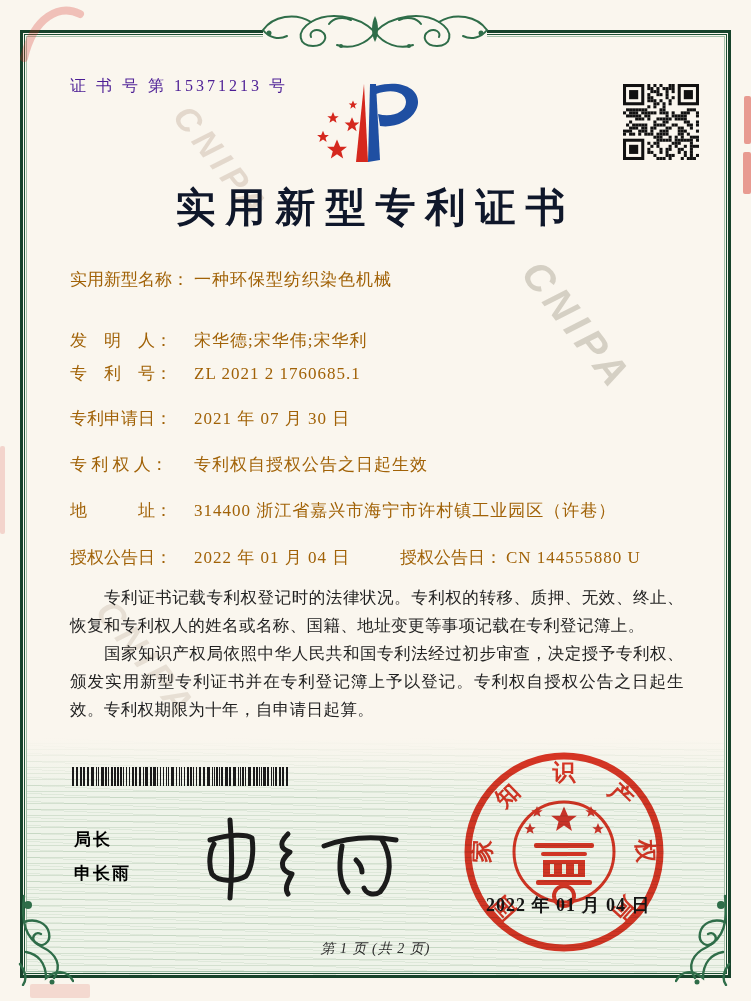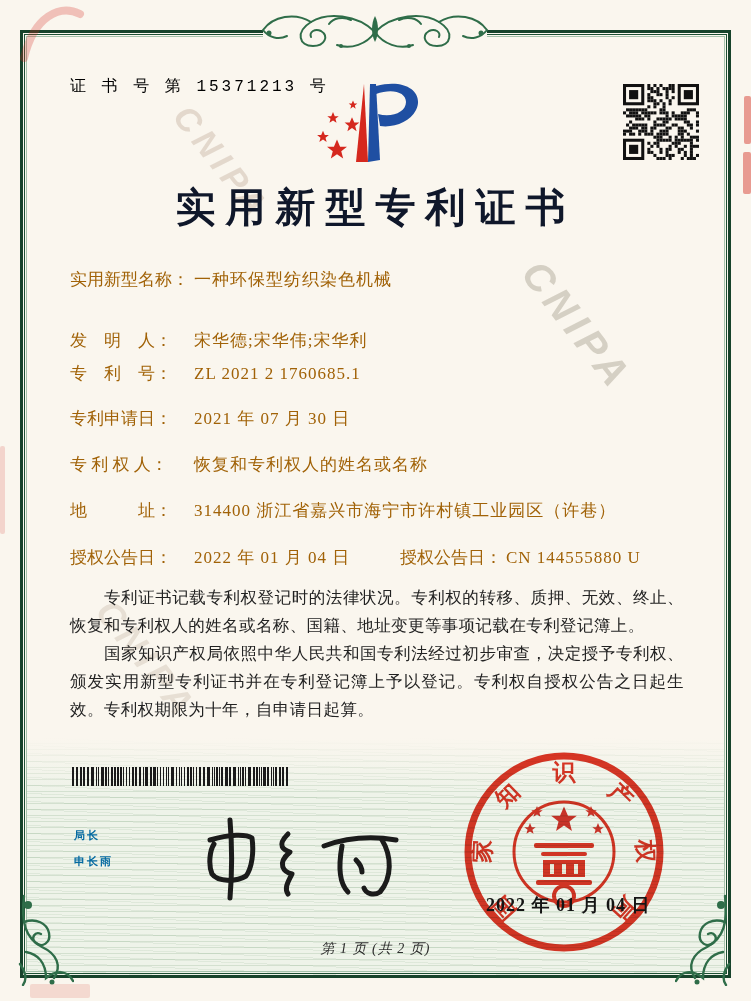--- a/index.html
+++ b/index.html
@@ -31,41 +31,41 @@
   .wm{
     position:absolute;z-index:1;font-family:"Liberation Sans","DejaVu Sans",sans-serif;
     font-weight:700;font-style:italic;letter-spacing:6px;transform-origin:0 0;pointer-events:none;
   }
   .wm0{left:196px;top:98px;font-size:34px;color:rgba(208,192,176,.55);transform:rotate(52deg);}
   .wm1{left:548px;top:252px;font-size:40px;color:rgba(190,184,170,.62);transform:rotate(52deg);}
   .wm2{left:120px;top:592px;font-size:36px;color:rgba(202,190,172,.40);transform:rotate(52deg);}
   .frag{position:absolute;z-index:1;pointer-events:none;}
   .frag-bar{background:rgba(211,45,30,.45);border-radius:2px;}
   
-  .cert-no{position:absolute;left:70px;top:76px;z-index:2;font-size:16px;letter-spacing:3px;color:#000000;font-family:Liberation Mono, monospace;}
+  .cert-no{position:absolute;left:70px;top:76px;z-index:2;font-size:16px;letter-spacing:3px;color:#4c1d95;}
   .qr{position:absolute;left:623px;top:84px;z-index:2;}
   .logo{position:absolute;left:312px;top:80px;z-index:2;}
   .title{
     position:absolute;left:0;right:0;top:178px;z-index:2;margin:2px;
     text-align:center;font-size:40px;font-weight:700;letter-spacing:10px;color:#0f172a;
   }
   
   .field-row{position:absolute;left:70px;z-index:2;font-size:17px;white-space:nowrap;color:#a16207;}
   .flabel{display:inline-block;min-width:120px;}
   .fvalue{margin-left:4px;letter-spacing:1px;}
   
   .body-text{position:absolute;left:70px;top:584px;width:614px;z-index:2;}
   .body-text p{
     margin:0;font-size:16.5px;line-height:28px;text-indent:34px;
     text-align:justify;color:#222;letter-spacing:.4px;
   }
   
   .barcode{position:absolute;left:72px;top:767px;z-index:2;}
   .officer{position:absolute;left:74px;top:828px;z-index:2;
-    font-family:"Liberation Sans","DejaVu Sans",sans-serif;font-size:11px;font-weight:600;color:#0369a1;}
+    font-family:"Liberation Sans","DejaVu Sans",sans-serif;font-size:17px;font-weight:600;color:#000000;}
   .officer div{margin-bottom:11px;letter-spacing:2px;}
   .signature{position:absolute;left:196px;top:816px;z-index:2;}
   .seal{position:absolute;left:458px;top:746px;z-index:3;mix-blend-mode:multiply;opacity:.94;}
   .seal-char{font:700 23px "Liberation Serif","DejaVu Serif",serif;fill:#dd2a19;}
   .seal-date{position:absolute;left:486px;top:893px;z-index:4;font-size:18px;font-weight:700;
     letter-spacing:1px;color:#141414;}
   .footer{position:absolute;left:0;right:0;top:940px;z-index:2;text-align:center;
     font-size:14px;color:#2c2c2c;letter-spacing:1px;font-style:italic;}
   .ornament-top{position:absolute;left:255px;top:6px;z-index:2;}
   .corner{position:absolute;z-index:2;}
@@ -387,21 +387,21 @@
 <div class="field-row" style="top:329px">
   <span class="flabel">发　明　人：</span><span class="fvalue">宋华德;宋华伟;宋华利</span>
 </div>
 <div class="field-row" style="top:362px">
   <span class="flabel">专　利　号：</span><span class="fvalue">ZL 2021 2 1760685.1</span>
 </div>
 <div class="field-row" style="top:407px">
   <span class="flabel">专利申请日：</span><span class="fvalue">2021 年 07 月 30 日</span>
 </div>
 <div class="field-row" style="top:453px">
-  <span class="flabel">专 利 权 人：</span><span class="fvalue">恢复和专利权人的姓名或名称</span>
+  <span class="flabel">专 利 权 人：</span><span class="fvalue">专利权自授权公告之日起生效</span>
 </div>
 <div class="field-row" style="top:499px">
   <span class="flabel">地　　　址：</span><span class="fvalue">314400 浙江省嘉兴市海宁市许村镇工业园区（许巷）</span>
 </div>
 <div class="field-row" style="top:546px">
   <span class="flabel">授权公告日：</span><span class="fvalue">2022 年 01 月 04 日</span>
 </div>
 <div class="field-row" style="top:546px;left:400px">
   <span class="flabel" style="min-width:0">授权公告日：</span><span class="fvalue">CN 144555880 U</span>
 </div>

